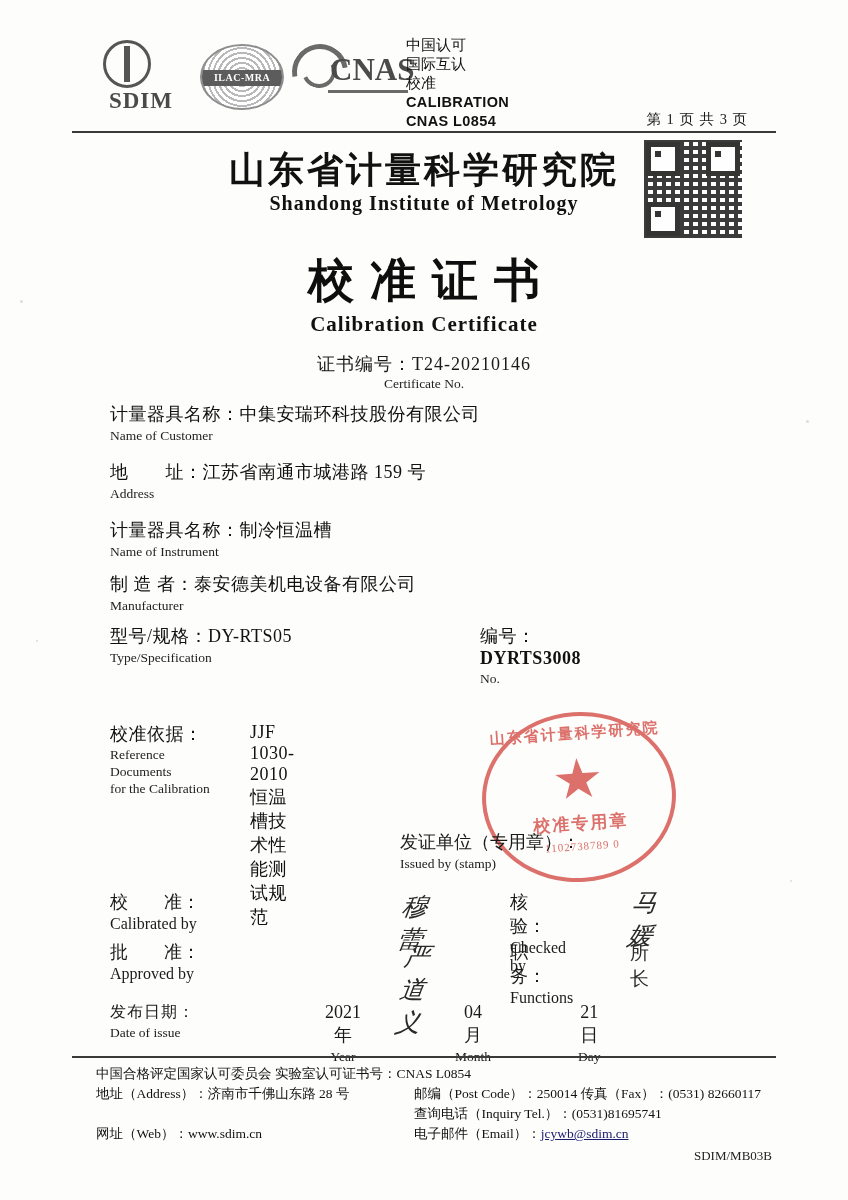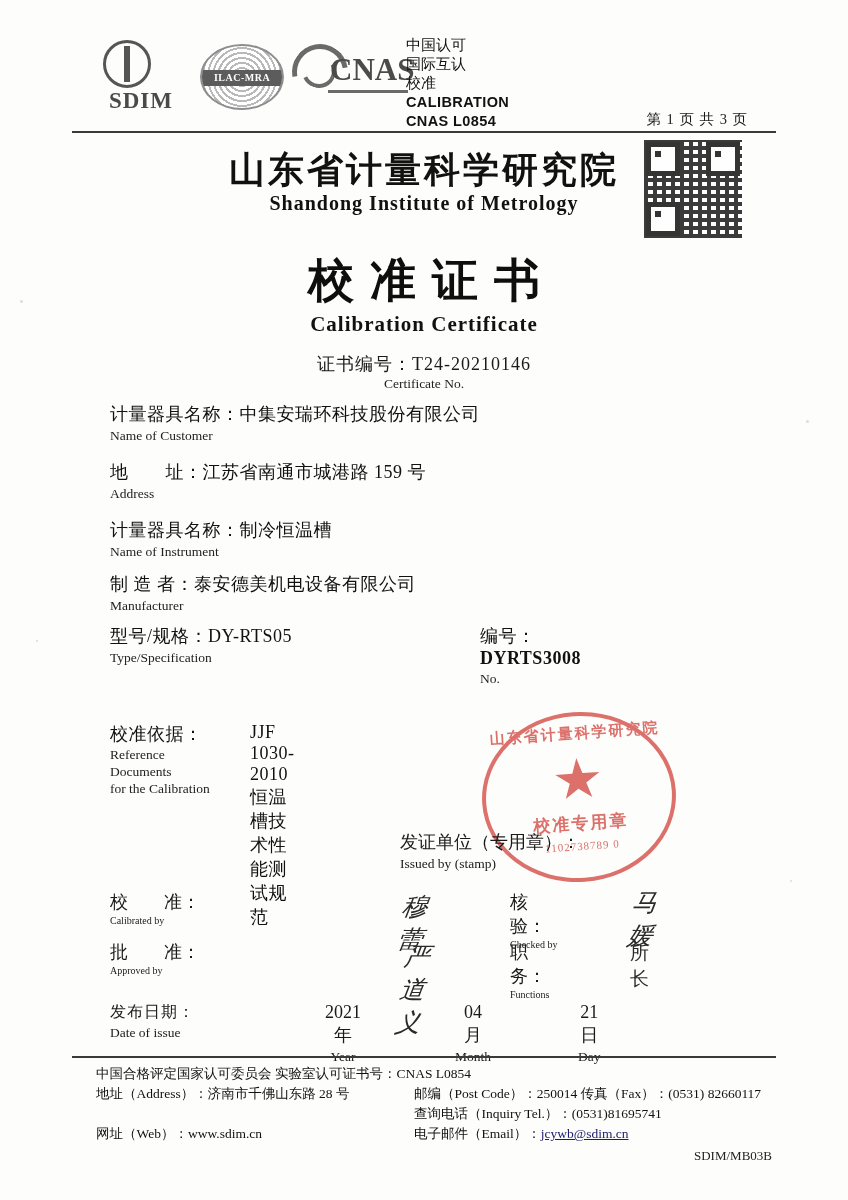--- a/index.html
+++ b/index.html
@@ -393,21 +393,21 @@
     text-align: center;
     font-size: 11px;
     letter-spacing: 1px;
   }
 
   
   .sig-row { position: absolute; left: 110px; }
   .sig-calibrated { top: 890px; }
   .sig-approved   { top: 940px; }
   .sig-row .cn { font-size: 18px; }
-  .sig-row .en { font-size: 10px; margin-top: 1px; }
+  .sig-row .en { font-size: 16px; margin-top: 1px; }
   .sig-col2 { position: absolute; left: 290px; top: 0; }
   .sig-col3 { position: absolute; left: 400px; top: 0; }
 
   .handwrite {
     font-family: "Liberation Serif", serif;
     font-style: italic;
     font-size: 25px;
     color: #2a2a2a;
     letter-spacing: 2px;
     transform: skewX(-8deg);

